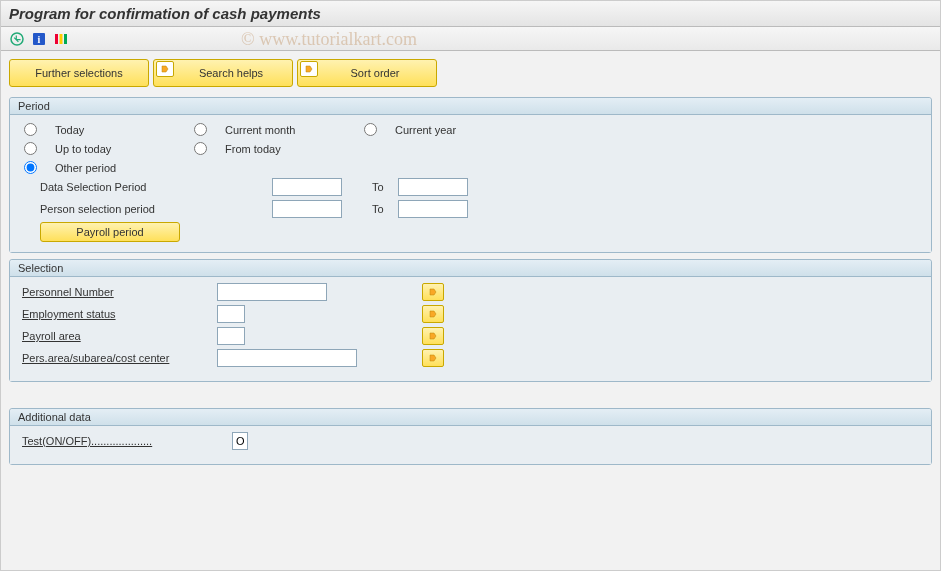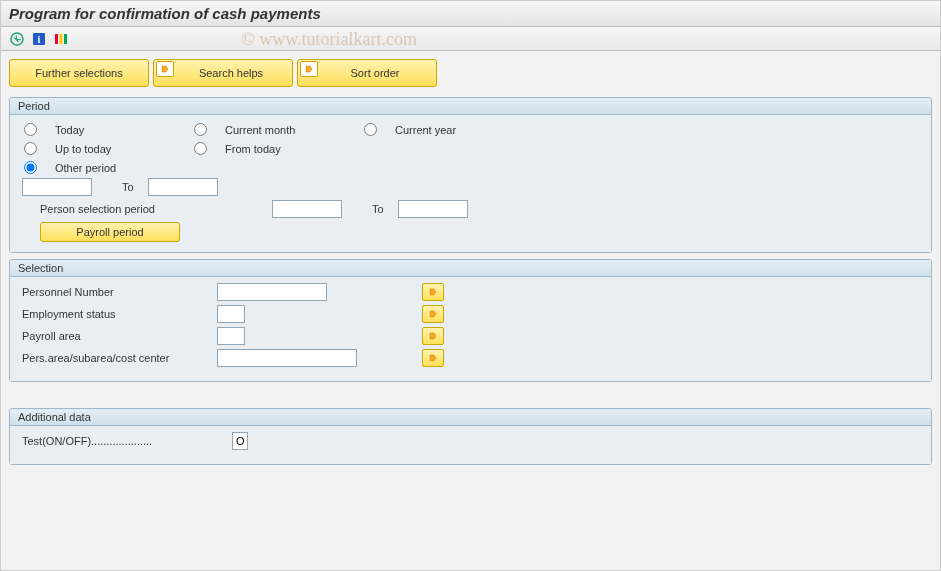--- a/index.html
+++ b/index.html
@@ -134,21 +134,21 @@
     justify-content:center;
     font-size: 11px;
     margin-left: 18px;
     cursor: pointer;
   }
   .sel-row {
     display: flex;
     align-items: center;
     margin-bottom: 4px;
   }
-  .sel-label { width: 195px; }
+  .sel-label { width: 195px; text-decoration: underline; }
   .sel-field-col { width: 205px; }
   .arrow-btn {
     width: 22px;
     height: 18px;
     background: linear-gradient(#fff2b0,#ffe05a);
     border: 1px solid #c9a800;
     border-radius: 2px;
     display:inline-flex;
     align-items:center;
     justify-content:center;
@@ -246,20 +246,21 @@
               <span>From today</span>
             </label></div>
       </div>
       <div class="radio-row">
         <div class="radio-col1"><label class="radio-item">
               <input type="radio" name="period" checked="" style="">
               <span>Other period</span>
             </label></div>
       </div>
       <div class="form-row">
+        <div class="form-label">Data Selection Period</div>
         <input class="text-input w70" value="" style="">
         <div class="to-label">To</div>
         <input class="text-input w70" value="" style="">
       </div>
       <div class="form-row">
         <div class="form-label">Person selection period</div>
         <input class="text-input w70" value="" style="">
         <div class="to-label">To</div>
         <input class="text-input w70" value="" style="">
       </div>

